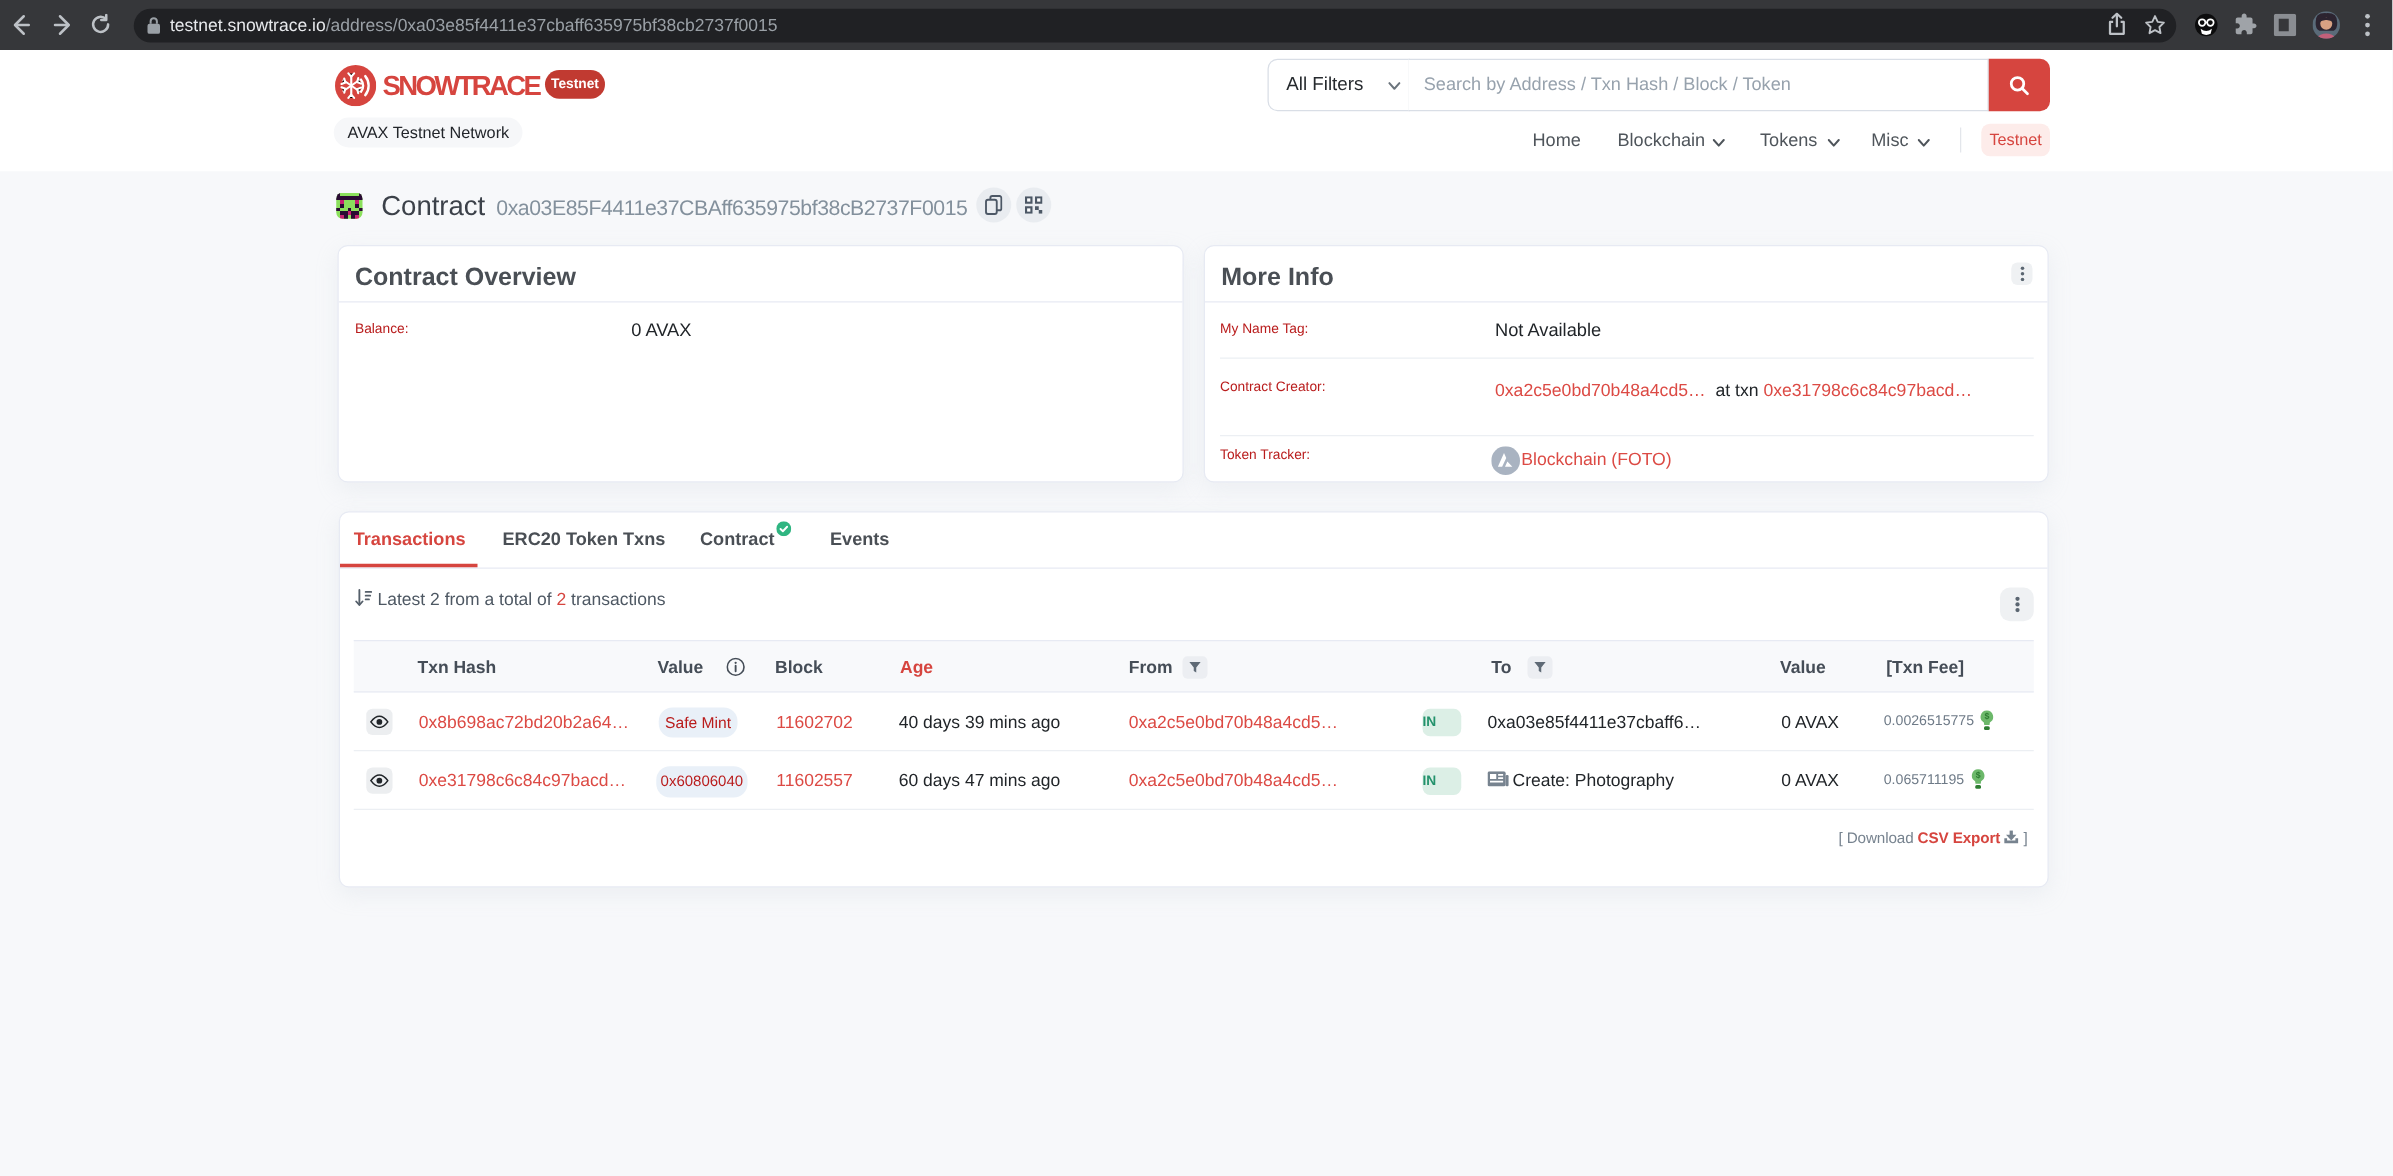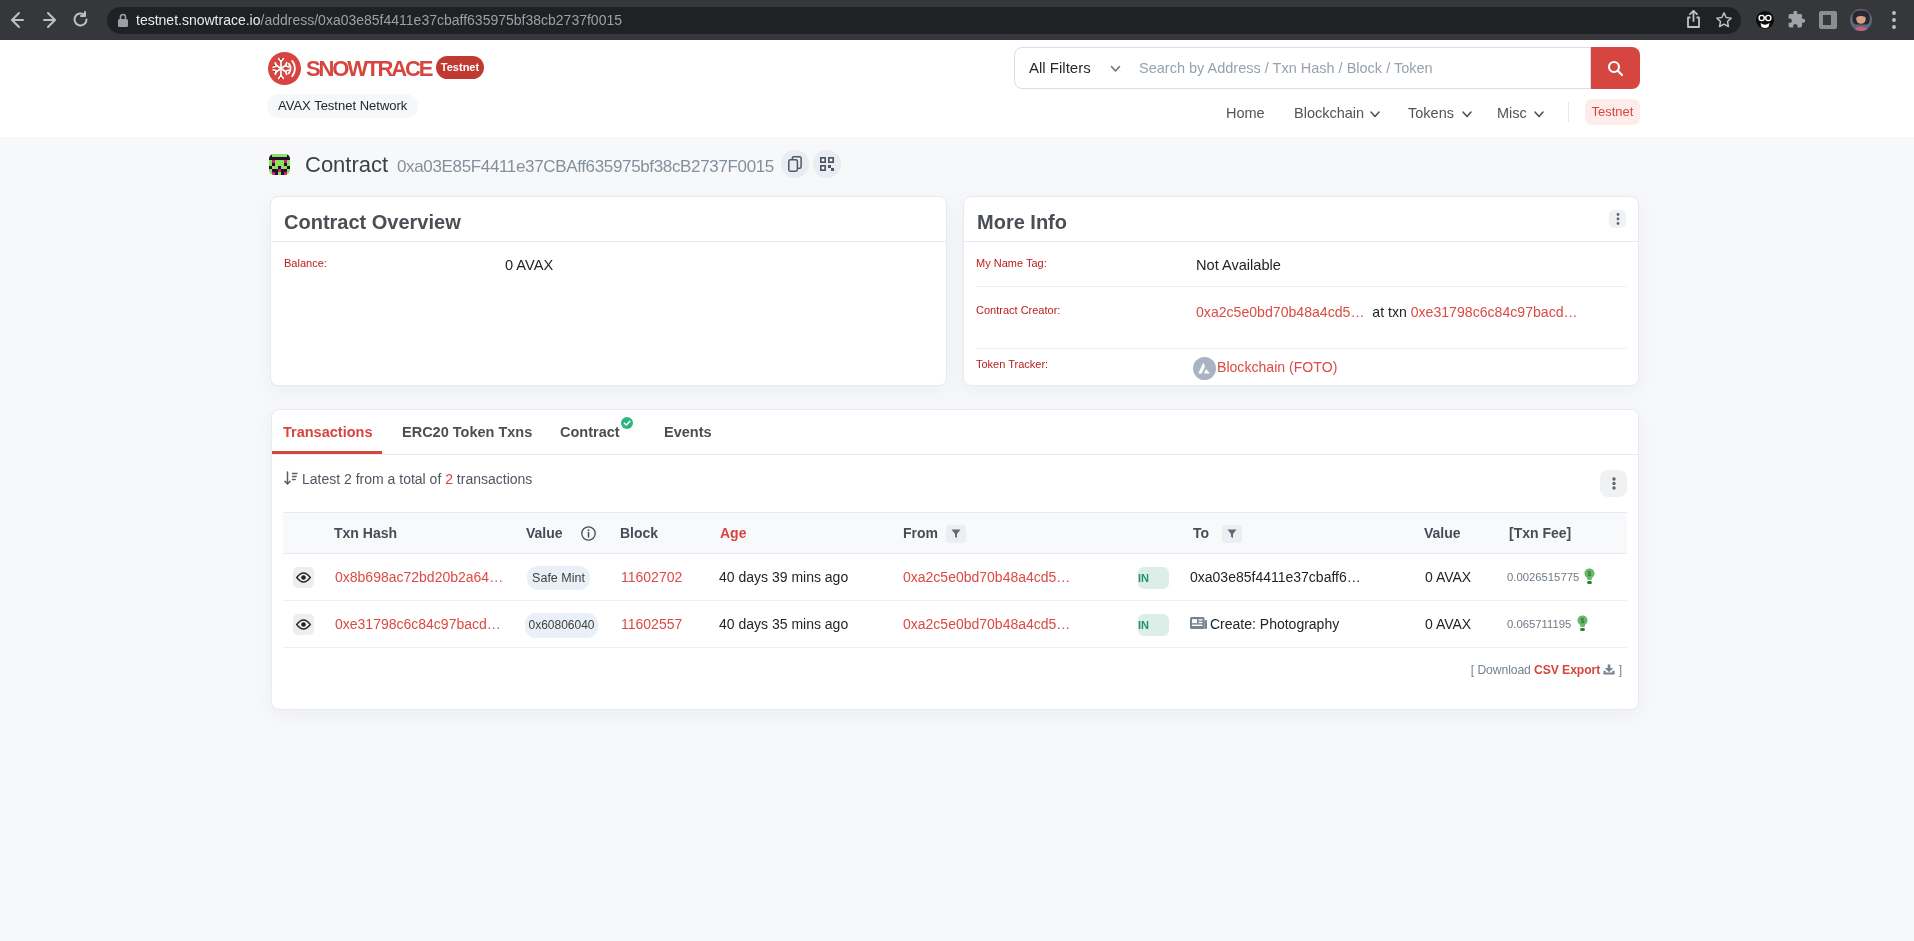--- a/index.html
+++ b/index.html
@@ -39,21 +39,21 @@
   .td.red, .value.red { color:#dc4a44; }
   .rowline { position:absolute; height:1px; background:#eceff3; }
   .kebabbtn { position:absolute; background:#eff1f3; border-radius:5px; }
   
   .tab { position:absolute; top:424px; font-size:14.5px; font-weight:700; color:#4a4f55; }
   
   #thead { position:absolute; left:283px; top:512px; width:1344px; height:42px; background:#f8f9fb; border-top:1px solid #e7eaf3; border-bottom:1px solid #e7eaf3; }
   .th { position:absolute; top:533px; transform:translateY(-50%); font-size:14px; font-weight:700; color:#454d57; white-space:nowrap; }
   .td { position:absolute; font-size:14px; color:#212529; white-space:nowrap; transform:translateY(-50%); }
   .eyebtn { position:absolute; left:293px; width:21px; height:21px; background:#eceef0; border-radius:5px; }
-  .mbadge { position:absolute; background:#e9f0f8; border-radius:11px; text-align:center; color:#404040; }
+  .mbadge { position:absolute; background:#e9f0f8; border-radius:11px; text-align:center; color:#b91c1c; }
   .inbadge { position:absolute; left:1138px; width:31px; height:22px; background:#dcefe6; border-radius:6px; color:#23926c; font-size:11px; font-weight:700; line-height:22px; }
   .fee { position:absolute; font-size:11.3px; color:#6e7a87; transform:translateY(-50%); }
 </style>
 </head>
 <body>
 
 <div id="chrome">
   <svg class="abs" style="left:8px;top:11px" width="18" height="18" viewBox="0 0 18 18">
       <path d="M11 2 L4 9 L11 16" stroke="#bdc1c6" stroke-width="2" fill="none" stroke-linecap="round" stroke-linejoin="round"></path>
       <path d="M4.5 9 H15" stroke="#bdc1c6" stroke-width="2" fill="none" stroke-linecap="round"></path>
@@ -327,21 +327,21 @@
 
 <div class="eyebtn" style="top:614px">
     <svg class="abs" style="left:3px;top:5px" width="15" height="11" viewBox="0 0 15 11">
       <path d="M0.7 5.5 Q7.5 -3.5 14.3 5.5 Q7.5 14.5 0.7 5.5 Z" fill="none" stroke="#212529" stroke-width="1.3"></path>
       <circle cx="7.5" cy="5.5" r="2.3" fill="#212529"></circle>
     </svg>
   </div>
 <div class="td red" style="left:335px;top:624px">0xe31798c6c84c97bacd…</div>
 <div class="mbadge" style="left:525px;top:613px;width:73px;height:25px;font-size:12px;line-height:24px">0x60806040</div>
 <div class="td red" style="left:621px;top:624px">11602557</div>
-<div class="td" style="left:719px;top:624px">40 days 35 mins ago</div>
+<div class="td" style="left:719px;top:624px">60 days 47 mins ago</div>
 <div class="td red" style="left:903px;top:624px">0xa2c5e0bd70b48a4cd5…</div>
 <div class="inbadge" style="top:614px">IN</div>
 <svg class="abs" style="left:1190px;top:617px" width="17" height="14" viewBox="0 0 17 14">
     <rect x="0" y="0" width="14.5" height="12" rx="1.5" fill="#77838f"></rect>
     <rect x="2" y="2.2" width="5" height="4" fill="#fff"></rect>
     <rect x="8.5" y="2.2" width="4" height="1.4" fill="#fff"></rect>
     <rect x="8.5" y="4.8" width="4" height="1.4" fill="#fff"></rect>
     <rect x="2" y="7.6" width="10.5" height="1.4" fill="#fff"></rect>
     <rect x="14.5" y="3" width="2.5" height="9" rx="1" fill="#77838f"></rect>
   </svg>

